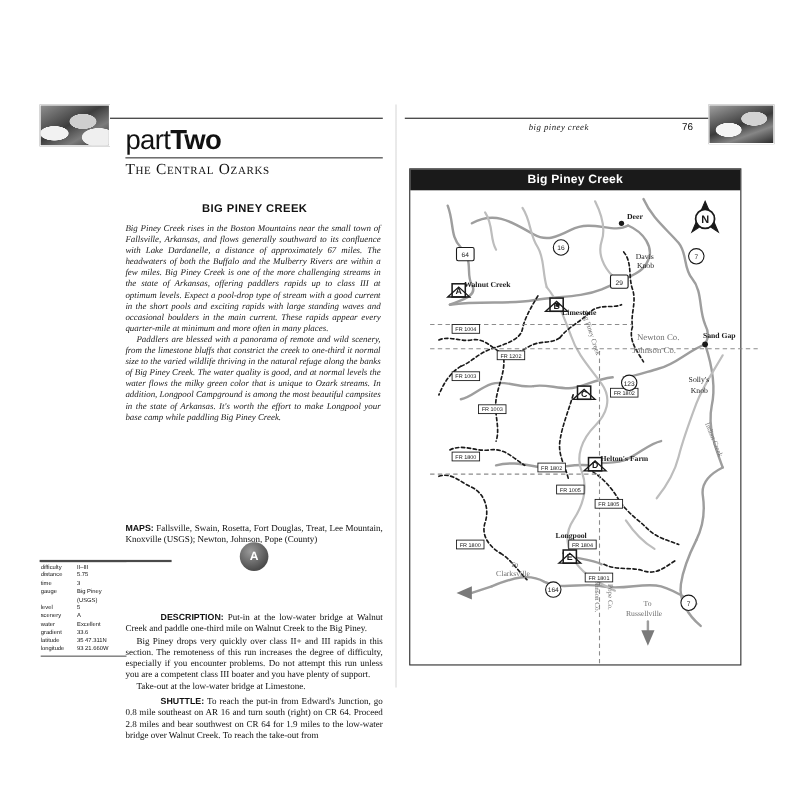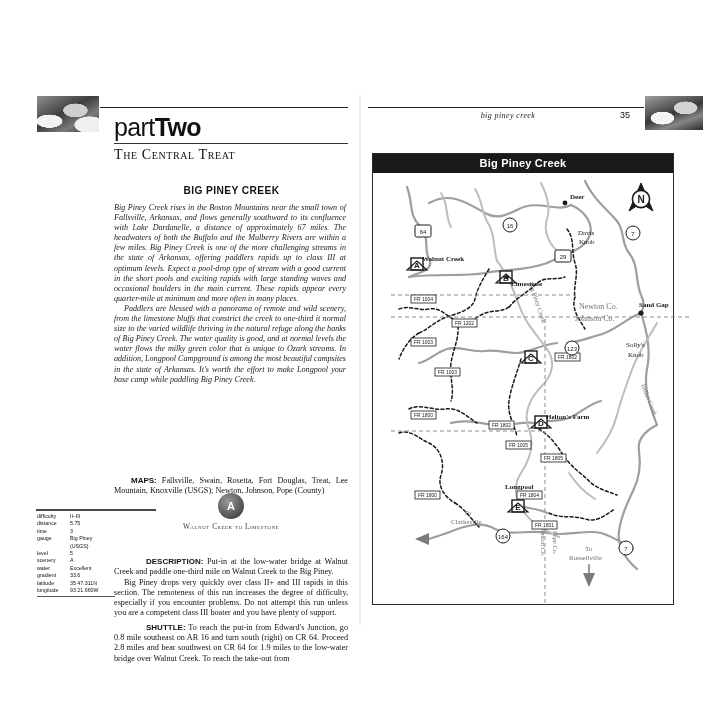--- a/index.html
+++ b/index.html
@@ -68,21 +68,21 @@
     text-align:justify;color:#1b1b1b;
   }
   .intro p{margin:0;}
   .intro p + p{text-indent:10px;font-family:Liberation Serif, serif;}
 
   .maps-line{
     position:absolute;left:96px;top:381px;width:234px;
     font-family:"Liberation Serif", serif;
     font-size:8.2px;line-height:10.2px;text-align:justify;color:#111;
   }
-  .maps-line b{font-family:"Liberation Sans",sans-serif;font-weight:bold;font-size:8px;margin-left:17px;}
+  .maps-line b{font-family:"Liberation Sans",sans-serif;font-weight:bold;font-size:8px;}
 
   
   .datatable{
     position:absolute;left:19px;top:415px;width:78px;
     border-top:1px solid #555;border-bottom:1px solid #555;
     font-family:"Liberation Sans", sans-serif;
     font-size:5.3px;color:#111;
     padding:2px 0 2px 0;
   }
   .datatable .row{display:flex;line-height:7.4px;}
@@ -166,21 +166,21 @@
 
   <div class="gutter"></div>
 
   <div class="page-left">
 
     <div class="l-rule"></div>
     <div class="photo-badge"></div>
 
     <div class="part-title"><span>part</span><b>Two</b></div>
     <div class="part-rule"></div>
-    <div class="part-sub">The Central Treat</div>
+    <div class="part-sub">The Central Ozarks</div>
 
     <div class="creek-head">BIG PINEY CREEK</div>
 
     <div class="intro">
       <p>Big Piney Creek rises in the Boston Mountains near the small town of Fallsville, Arkansas, and flows generally southward to its confluence with Lake Dardanelle, a distance of approximately 67 miles. The headwaters of both the Buffalo and the Mulberry Rivers are within a few miles. Big Piney Creek is one of the more challenging streams in the state of Arkansas, offering paddlers rapids up to class III at optimum levels. Expect a pool-drop type of stream with a good current in the short pools and exciting rapids with large standing waves and occasional boulders in the main current. These rapids appear every quarter-mile at minimum and more often in many places.</p>
       <p>Paddlers are blessed with a panorama of remote and wild scenery, from the limestone bluffs that constrict the creek to one-third it normal size to the varied wildlife thriving in the natural refuge along the banks of Big Piney Creek. The water quality is good, and at normal levels the water flows the milky green color that is unique to Ozark streams. In addition, Longpool Campground is among the most beautiful campsites in the state of Arkansas. It's worth the effort to make Longpool your base camp while paddling Big Piney Creek.</p>
     </div>
 
     <div class="maps-line">
       <b>MAPS:</b>
@@ -226,38 +226,38 @@
         </div>
         <div class="row">
           <span class="k">longitude</span>
           <span class="v">93 21.660W</span>
         </div>
       </div>
 
     <div class="sec-wrap">
       <div class="sec-bar"></div>
       <div class="sec-badge">A</div>
-      <div class="sec-caption">Walnut Creek to Limestone</div>
     </div>
 
     <div class="body-col">
       <p><b>DESCRIPTION:</b>
         <span>Put-in at the low-water bridge at Walnut Creek and paddle one-third mile on Walnut Creek to the Big Piney.</span></p>
       <p class="ind">Big Piney drops very quickly over class II+ and III rapids in this section. The remoteness of this run increases the degree of difficulty, especially if you encounter problems. Do not attempt this run unless you are a competent class III boater and you have plenty of support.</p>
+      <p class="ind">Take-out at the low-water bridge at Limestone.</p>
       <div class="gap"></div>
       <p><b>SHUTTLE:</b>
         <span>To reach the put-in from Edward's Junction, go 0.8 mile southeast on AR 16 and turn south (right) on CR 64. Proceed 2.8 miles and bear southwest on CR 64 for 1.9 miles to the low-water bridge over Walnut Creek. To reach the take-out from</span></p>
     </div>
   </div>
 
   <div class="page-right">
     <div class="r-rule"></div>
     <div class="r-photo"></div>
     <div class="r-head">big piney creek</div>
-    <div class="r-pageno">35</div>
+    <div class="r-pageno">76</div>
 
     <div class="mapbox">
       <div class="map-title">Big Piney Creek</div>
       <div class="map-canvas">
         <svg width="300" height="432" viewBox="0 0 300 432" xmlns="http://www.w3.org/2000/svg">
           <g fill="none" stroke="#9e9e9e" stroke-width="2.2" stroke-linecap="round" stroke-linejoin="round">
             <path d="M18 14 C24 30, 20 42, 30 52 C42 64, 34 76, 40 86 C46 96, 30 100, 20 104"></path>
             <path d="M40 30 C62 18, 78 30, 96 40 C108 47, 118 42, 130 36 C150 26, 168 40, 182 32"></path>
             <path d="M182 32 C196 38, 206 52, 200 64 C194 78, 178 78, 172 86"></path>
             <path d="M20 104 C48 100, 74 104, 96 100 C116 96, 138 98, 158 90 C172 84, 176 82, 180 80"></path>

